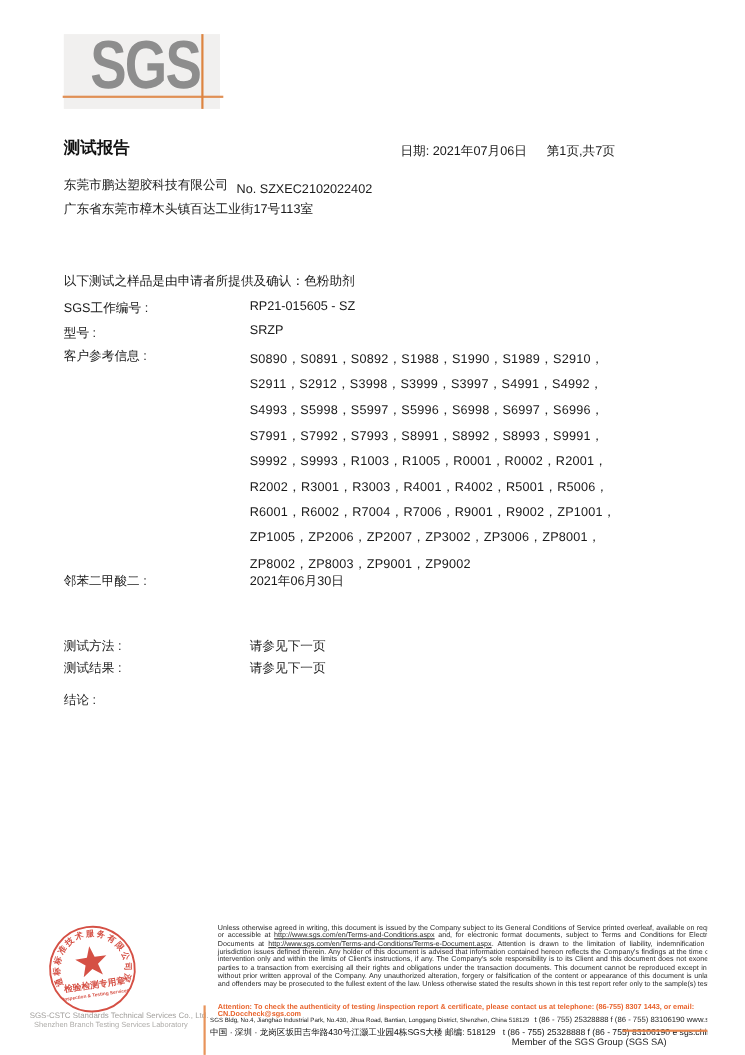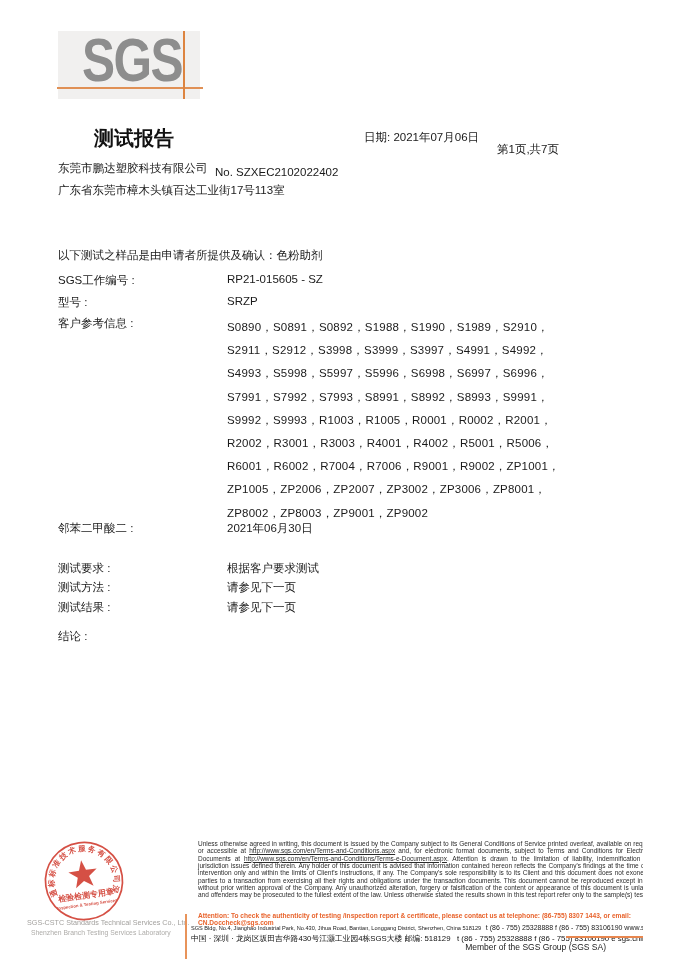--- a/index.html
+++ b/index.html
@@ -5,24 +5,24 @@
   html,body{margin:0;padding:0;background:#fff;}
   .page{position:relative;width:643px;height:959px;background:#ffffff;overflow:hidden;
         font-family:"Liberation Sans","DejaVu Sans",sans-serif;color:#1a1a1a;}
   
   .logo-box{position:absolute;left:58px;top:31px;width:142px;height:68px;background:#f1f0ef;}
   .logo-text{position:absolute;left:82px;top:30px;font-size:62px;font-weight:700;color:#8d8d8d;
              line-height:60px;letter-spacing:-2px;transform:scaleX(0.80);transform-origin:left top;}
   .logo-hline{position:absolute;left:57px;top:87px;width:146px;height:2px;background:#e09055;}
   .logo-vline{position:absolute;left:183px;top:31px;width:2px;height:68px;background:#dd8440;}
   
-  .title{position:absolute;left:58px;top:125px;font-size:20px;font-weight:700;color:#111;margin-left:36px;}
+  .title{position:absolute;left:58px;top:125px;font-size:15px;font-weight:700;color:#111;}
   .report-no{position:absolute;left:215px;top:130px;font-size:11.5px;margin-top:36px;}
   .report-date{position:absolute;left:364px;top:130px;font-size:11.5px;}
-  .page-info{position:absolute;left:497px;top:130px;font-size:11.5px;margin-top:12px;}
+  .page-info{position:absolute;left:497px;top:130px;font-size:11.5px;}
   .company{position:absolute;left:58px;top:161px;font-size:11.5px;}
   .caddress{position:absolute;left:58px;top:183px;font-size:11.5px;}
   .intro{position:absolute;left:58px;top:248px;font-size:11.5px;}
   
   .frow{position:absolute;left:58px;display:flex;font-size:11.5px;}
   .frow .lab{width:169px;flex:none;}
   .frow .val{width:422px;}
   .preline{white-space:pre-line;}
   #row-job{top:273px}
   #row-model{top:295px}
@@ -88,24 +88,20 @@
 S9992，S9993，R1003，R1005，R0001，R0002，R2001，
 R2002，R3001，R3003，R4001，R4002，R5001，R5006，
 R6001，R6002，R7004，R7006，R9001，R9002，ZP1001，
 ZP1005，ZP2006，ZP2007，ZP3002，ZP3006，ZP8001，
 ZP8002，ZP8003，ZP9001，ZP9002</span>
   </div>
   <div class="frow" id="row-received">
     <span class="lab">邻苯二甲酸二 :</span>
     <span class="val">2021年06月30日</span>
   </div>
-  <div class="frow" id="row-req">
-    <span class="lab">测试要求 :</span>
-    <span class="val">根据客户要求测试</span>
-  </div>
   <div class="frow" id="row-method">
     <span class="lab">测试方法 :</span>
     <span class="val">请参见下一页</span>
   </div>
   <div class="frow" id="row-result">
     <span class="lab">测试结果 :</span>
     <span class="val">请参见下一页</span>
   </div>
   <div class="frow" id="row-concl">
     <span class="lab">结论 :</span>

